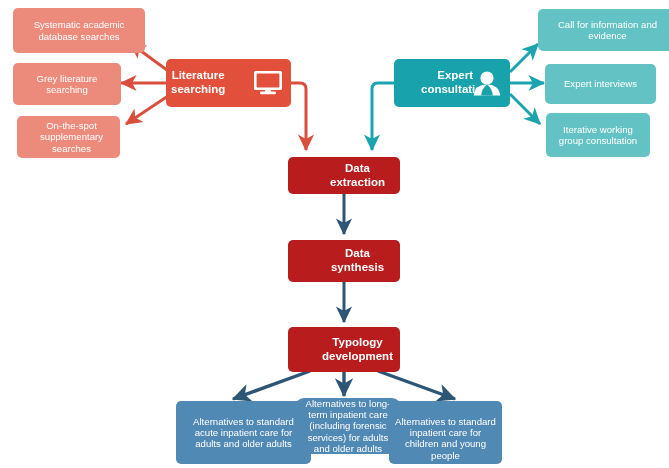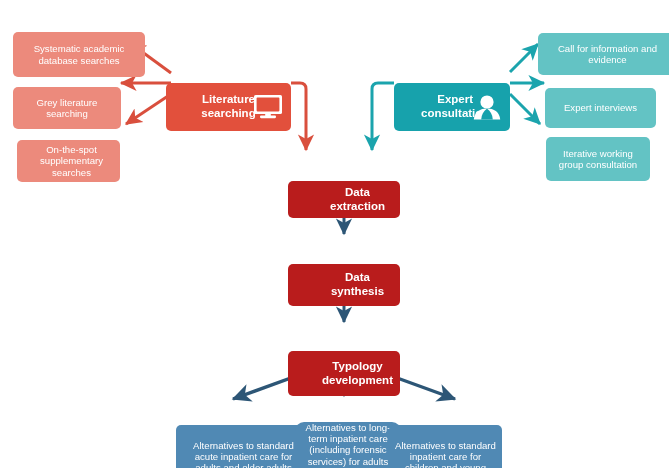--- a/index.html
+++ b/index.html
@@ -23,34 +23,33 @@
     position: absolute;
     display: flex;
     align-items: center;
     justify-content: center;
     text-align: center;
     color: #ffffff;
     border-radius: 5px;
     line-height: 1.18;
     padding: 3px 5px;
     z-index: 3;
-    margin-top: 24px;
   }
   
   .salmon {
     background: #ec8a7c;
     font-size: 9.6px;
     font-weight: 400;
   }
   
   .hub-red {
     background: #e2503c;
     font-size: 11.5px;
     font-weight: bold;
-    justify-content: center;
+    justify-content: flex-start;
   }
   
   .hub-teal {
     background: #17a2ac;
     font-size: 11.5px;
     font-weight: bold;
     justify-content: flex-start;
     padding-left: 27px;
   }
   

